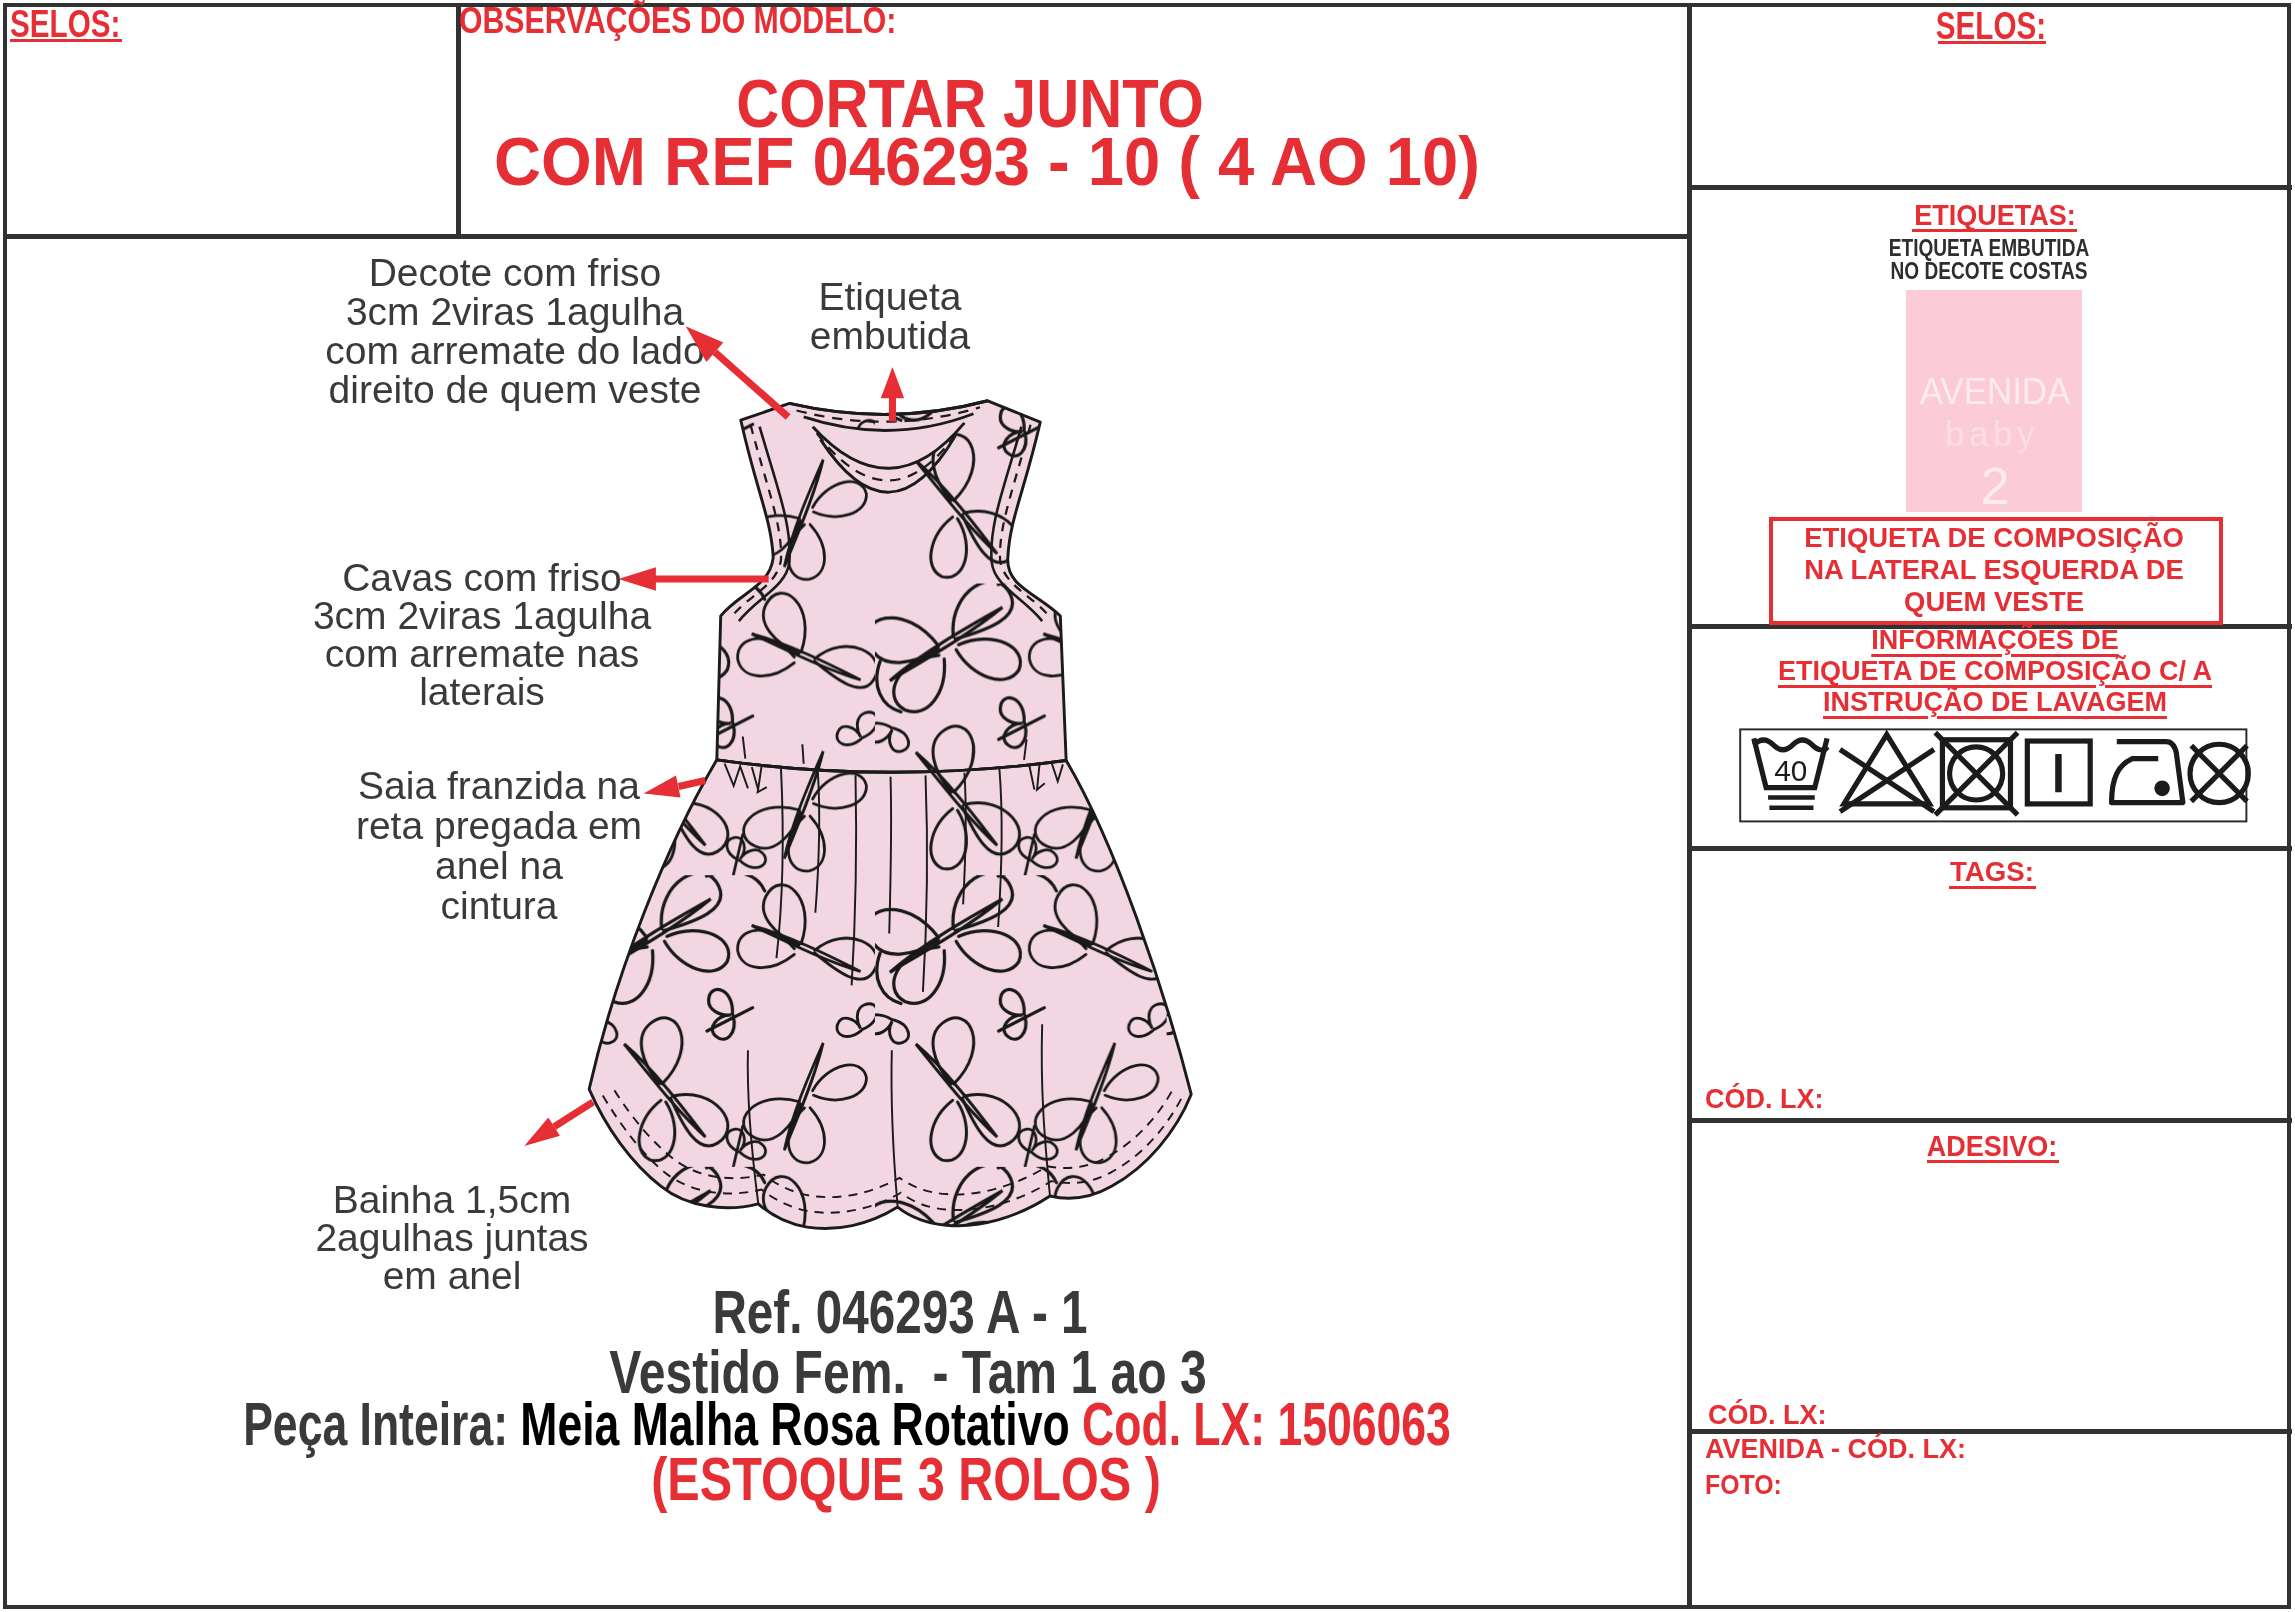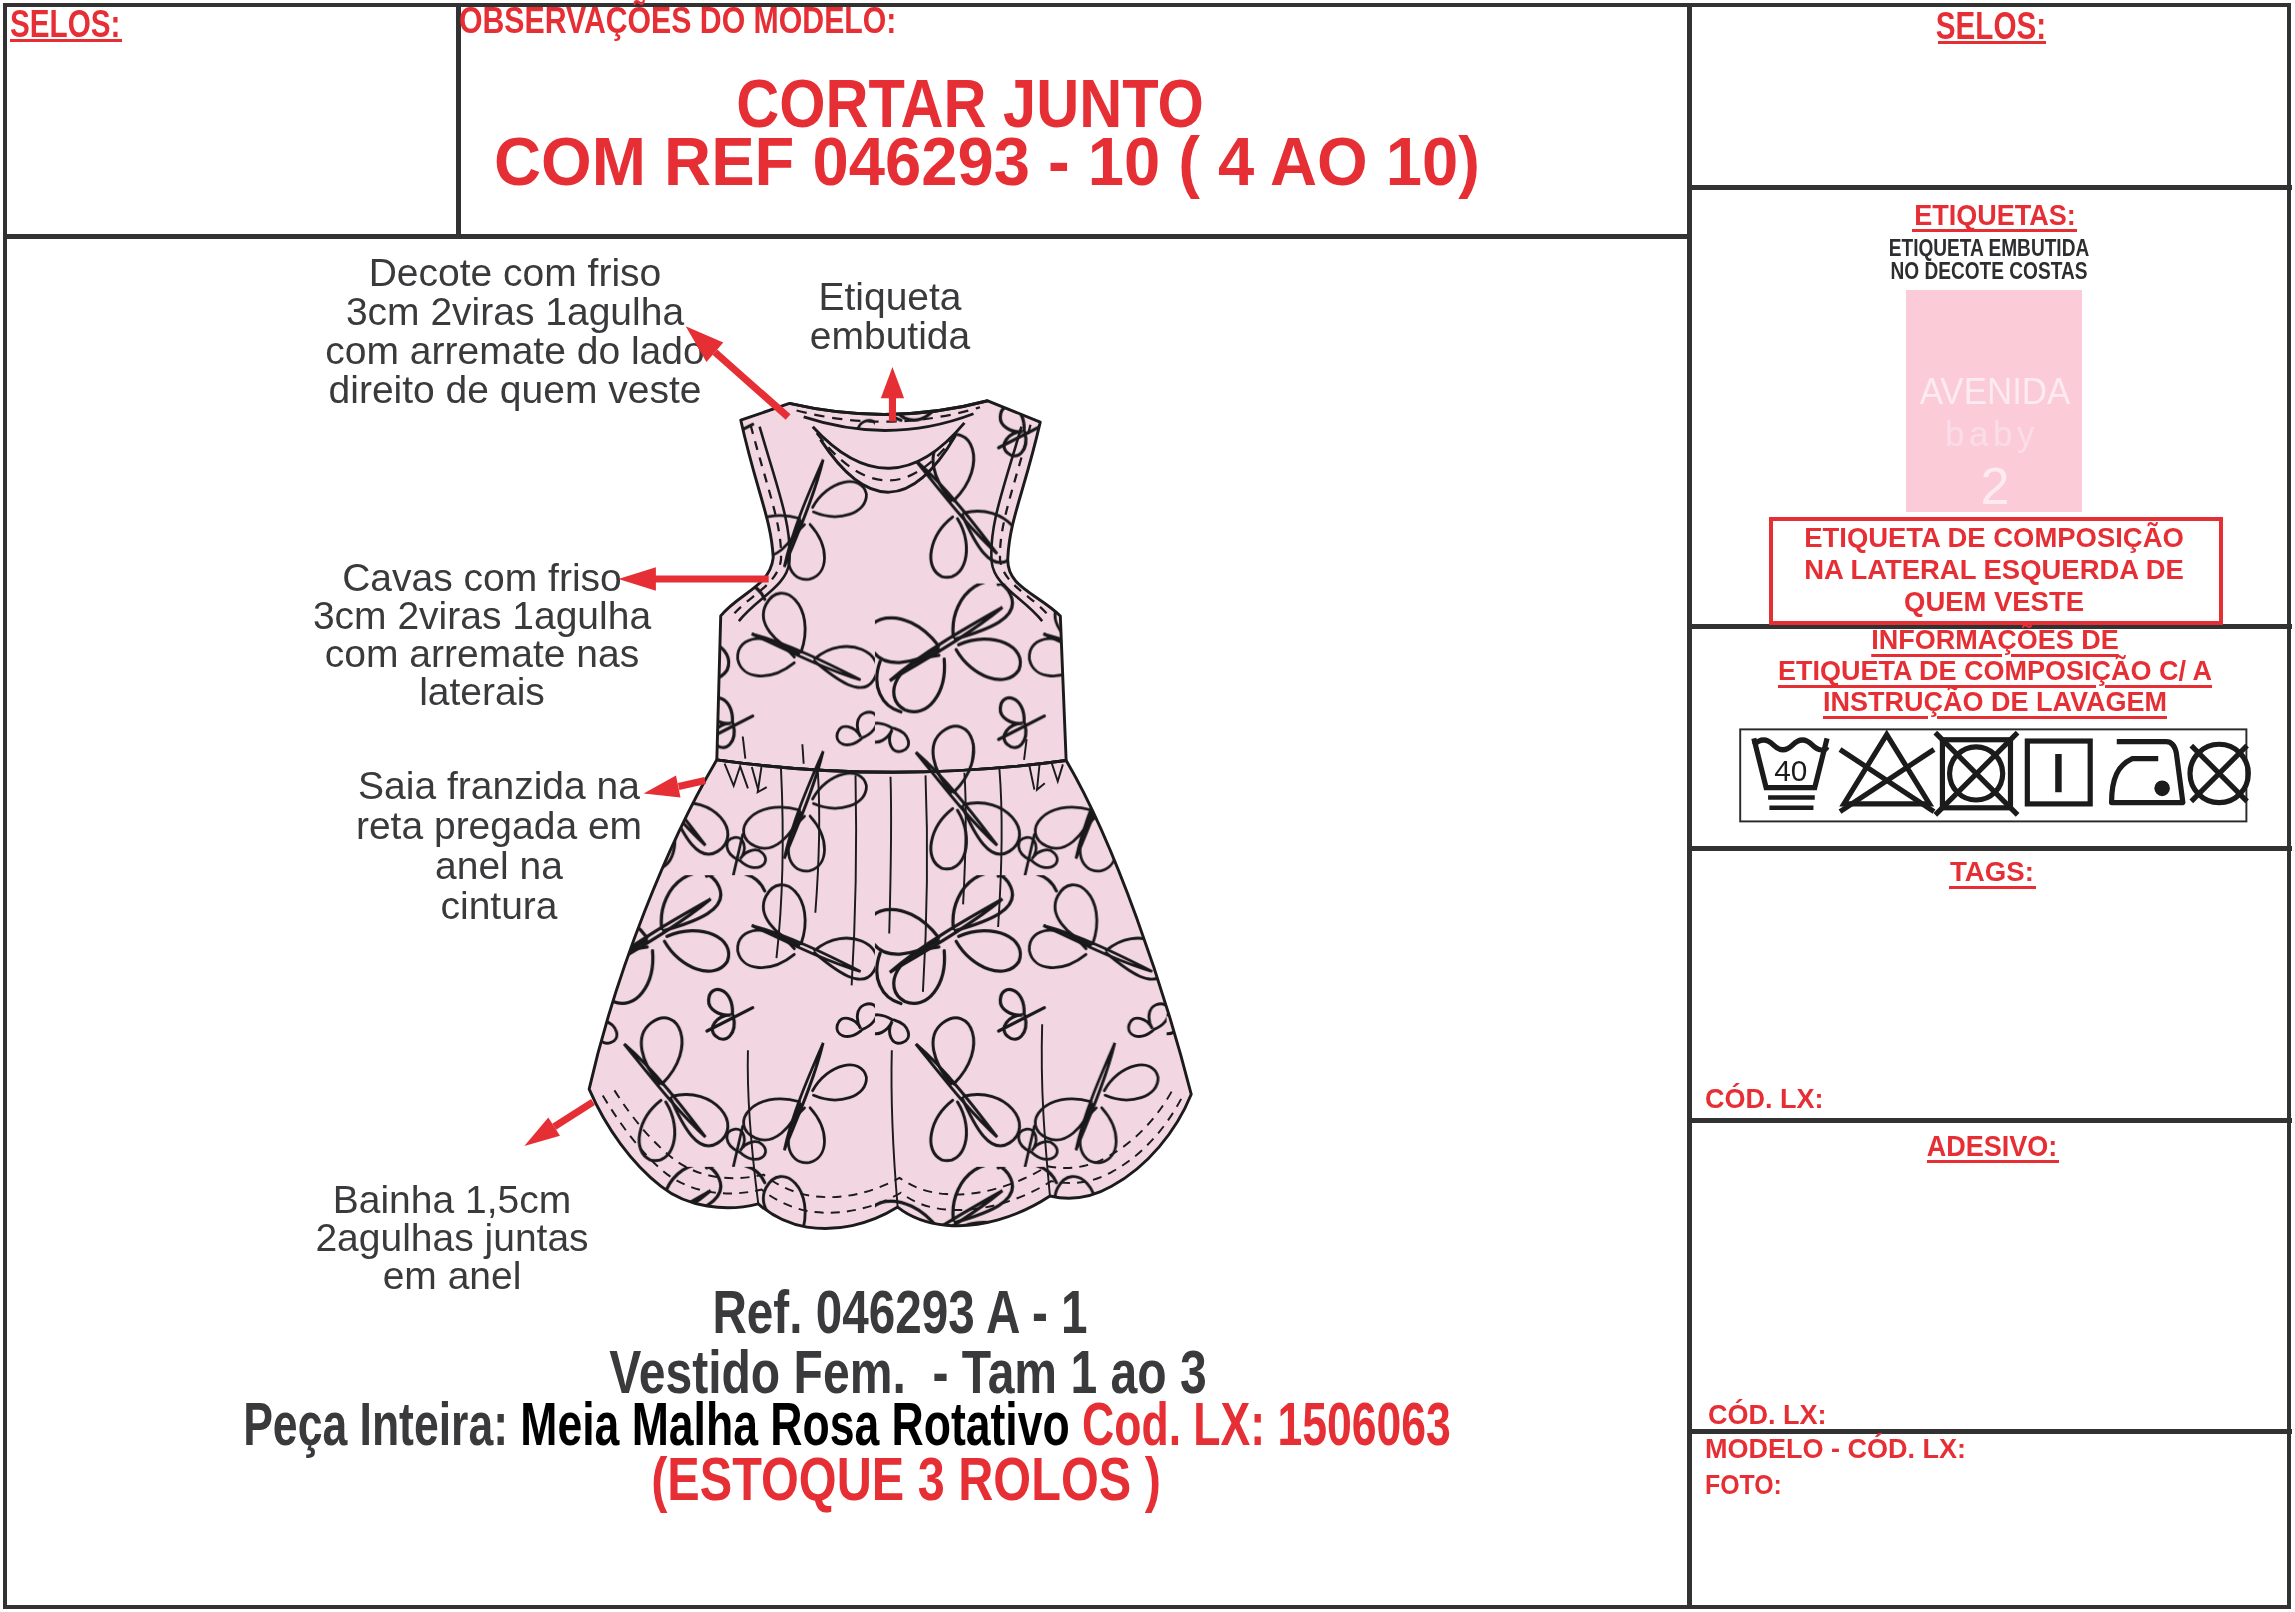--- a/index.html
+++ b/index.html
@@ -74,21 +74,21 @@
 <div class="rline" style="left:1949px;top:886px;width:87px;height:2.6px"></div>
 
 <div class="t red b" style="left:1705px;top:1086px;font-size:27px;line-height:27px">CÓD. LX:</div>
 
 <div class="c red b" style="left:1992px;top:1131px;font-size:30px;line-height:30px"><span style="transform:translateX(-50%) scaleX(0.90)">ADESIVO:</span></div>
 
 <div class="rline" style="left:1927px;top:1160px;width:132px;height:2.6px"></div>
 
 <div class="t red b" style="left:1708px;top:1402px;font-size:27px;line-height:27px">CÓD. LX:</div>
 
-<div class="t red b" style="left:1705px;top:1436px;font-size:27px;line-height:27px">MODELO - CÓD. LX:</div>
+<div class="t red b" style="left:1705px;top:1436px;font-size:27px;line-height:27px">AVENIDA - CÓD. LX:</div>
 
 <div class="t red b" style="left:1705px;top:1472px;font-size:27px;line-height:27px;transform:scaleX(0.92);transform-origin:0 0">FOTO:</div>
 
 <div class="c dg" style="left:515px;top:253px;font-size:39px;line-height:39px;text-align:center"><span style="transform:translateX(-50%)">Decote com friso<br>3cm 2viras 1agulha<br>com arremate do lado<br>direito de quem veste</span></div>
 
 <div class="c dg" style="left:890px;top:277px;font-size:39px;line-height:39px;text-align:center"><span style="transform:translateX(-50%)">Etiqueta<br>embutida</span></div>
 
 <div class="c dg" style="left:482px;top:559px;font-size:39px;line-height:38px;text-align:center"><span style="transform:translateX(-50%)">Cavas com friso<br>3cm 2viras 1agulha<br>com arremate nas<br>laterais</span></div>
 
 <div class="c dg" style="left:499px;top:766px;font-size:39px;line-height:40px;text-align:center"><span style="transform:translateX(-50%)">Saia franzida na<br>reta pregada em<br>anel na<br>cintura</span></div>

